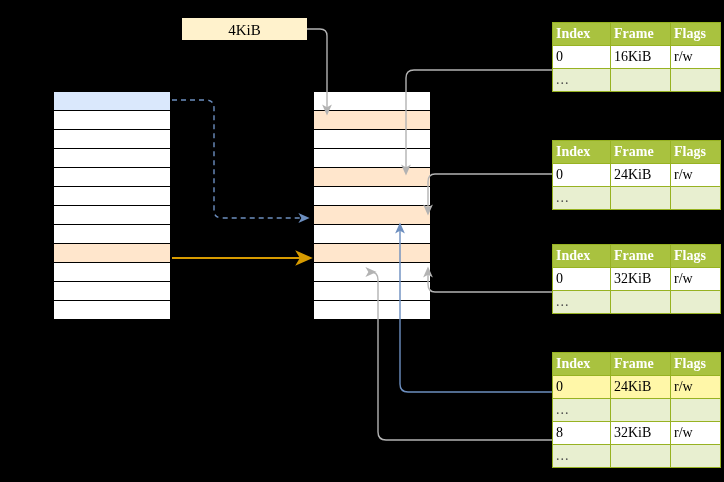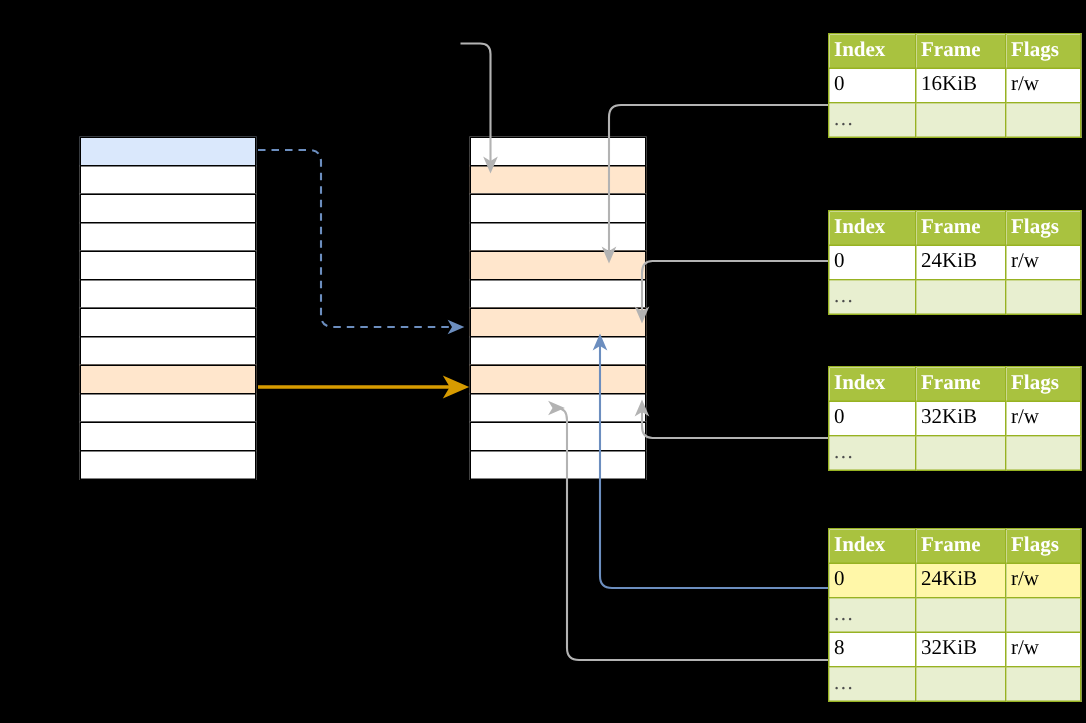--- a/index.html
+++ b/index.html
@@ -90,20 +90,23 @@
   .w-grey { stroke: #b3b3b3; stroke-width: 1.4; fill: none; }
   .w-blue { stroke: #6C8EBF; stroke-width: 1.4; fill: none; }
   .w-blue-d { stroke: #6C8EBF; stroke-width: 1.4; fill: none; stroke-dasharray: 5 4; }
   .w-orange { stroke: #D79B00; stroke-width: 2.2; fill: none; }
 </style>
 </head>
 <body>
 
 <div id="canvas">
 
+  <div class="label-box" style="left:182px; top:18px; width:125px; height:22px;">
+    <span>4KiB</span>
+  </div>
 
   <div class="col" id="col-virtual" style="left:52px; top:90px;">
       <div class="cell blue"></div>
       <div class="cell"></div>
       <div class="cell"></div>
       <div class="cell"></div>
       <div class="cell"></div>
       <div class="cell"></div>
       <div class="cell"></div>
       <div class="cell"></div>

